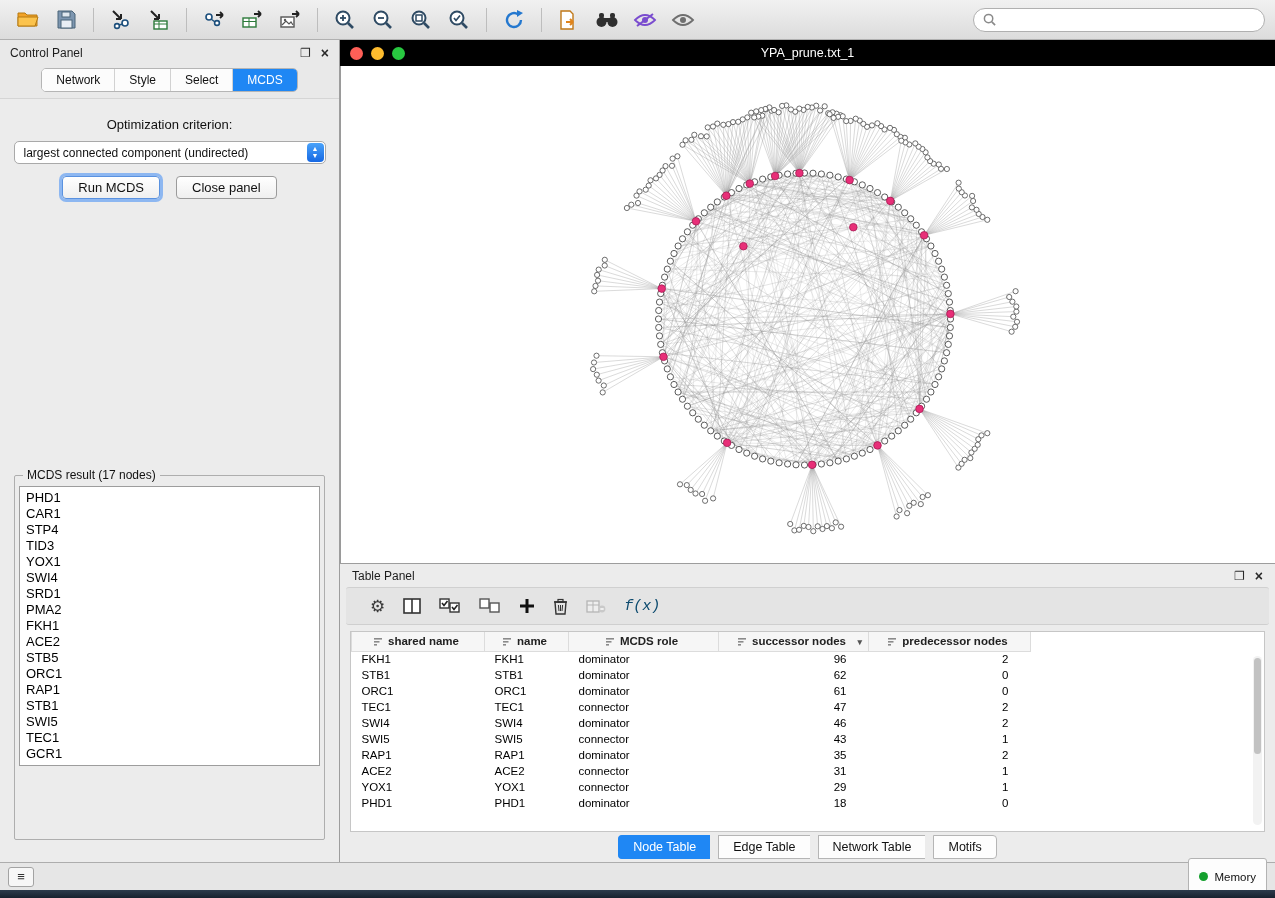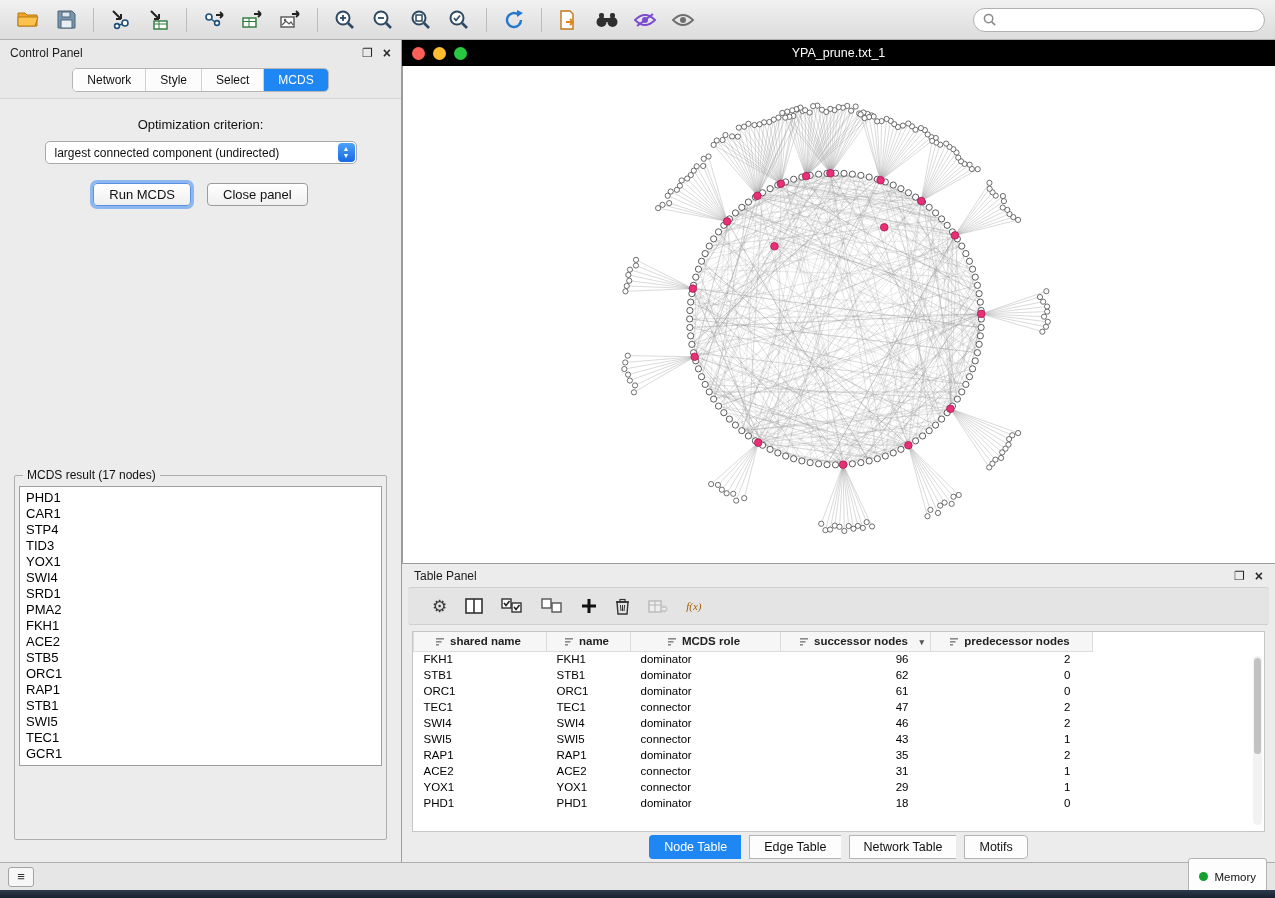--- a/index.html
+++ b/index.html
@@ -12,36 +12,36 @@
 .tsep{width:1px;height:24px;background:#bdbdbd;margin:0 7px}
 .search-wrap{margin-left:auto}
 .search-box{width:292px;height:24px;border:1px solid #b0b0b0;border-radius:12px;background:#fff;display:flex;align-items:center;padding:0 9px;gap:6px}
 .search-box input{border:none;outline:none;flex:1;font-size:12px;background:transparent}
 .gear-glyph{font-size:17px;color:#3a3a3a;line-height:1}
 
 
 .main{flex:1;display:flex;min-height:0}
 
 
-.control-panel{width:402px;flex:0 0 auto;background:#e9e9e9;display:flex;flex-direction:column;border-right:1px solid #9d9d9d}
+.control-panel{width:340px;flex:0 0 auto;background:#e9e9e9;display:flex;flex-direction:column;border-right:1px solid #9d9d9d}
 .cp-header{height:25px;display:flex;align-items:center;padding:0 10px;font-size:12px;color:#1c1c1c}
 .win-btns{margin-left:auto;display:flex;gap:10px;align-items:center}
 .win-btn{font-size:12px;color:#2a2a2a;line-height:1;cursor:default}
 .win-btn.x{font-weight:bold;font-size:14px}
 .cp-tabs{display:flex;justify-content:center;padding:3px 0 6px}
 .seg{display:flex;border:1px solid #b5b5b5;border-radius:5px;overflow:hidden;background:#fcfcfc}
 .seg-tab{padding:4px 14px;font-size:12px;color:#111;border-right:1px solid #d2d2d2;background:#fcfcfc}
 .seg-tab:last-child{border-right:none}
 .seg-tab.active{background:#1f87f4;color:#fff}
 .cp-body{flex:1;display:flex;flex-direction:column;background:#ececec;border-top:1px solid #d5d5d5;min-height:0}
 .opt-label{text-align:center;font-size:13px;color:#111;margin-top:18px}
 .dropdown{margin:9px auto 0;width:312px;height:23px;background:#fff;border:1px solid #a9a9a9;border-radius:5px;display:flex;align-items:center;font-size:12px;color:#111;padding-left:9px;position:relative}
 .dd-stepper{position:absolute;right:1px;top:1px;bottom:1px;width:17px;border-radius:4px;background:linear-gradient(#4aa3fa,#1668e3);display:flex;flex-direction:column;align-items:center;justify-content:center;gap:1px}
 .dd-stepper span{color:#fff;font-size:7px;line-height:6px}
-.btn-row{display:flex;justify-content:center;gap:16px;margin-top:19px}
+.btn-row{display:flex;justify-content:center;gap:16px;margin-top:12px}
 .btn{font-size:13px;color:#111;background:linear-gradient(#ffffff,#efefef);border:1px solid #9b9b9b;border-radius:4px;padding:3px 15px}
 .btn.focus{box-shadow:0 0 0 3px rgba(64,140,245,.55);border-color:#5a92e0}
 .cp-spacer{flex:1}
 .mcds-group{margin:0 14px 22px;border:1px solid #aeaeae;border-radius:2px;padding:4px;height:372px;display:flex;flex-direction:column}
 .mcds-group legend{font-size:12px;color:#111;padding:0 4px;margin-left:4px}
 .mcds-list{flex:1;background:#fff;border:1px solid #9d9d9d;overflow:auto;padding:3px 6px;font-size:13px;line-height:16px;color:#000}
 
 
 .right{flex:1;display:flex;flex-direction:column;min-width:0}
 .network-view{height:523px;flex:0 0 auto;display:flex;flex-direction:column}
@@ -50,21 +50,21 @@
 .tl{width:13px;height:13px;border-radius:50%}
 .tl.red{background:#ff5f57}.tl.yellow{background:#febc2e}.tl.green{background:#28c840}
 .net-title{position:absolute;left:0;right:0;text-align:center;color:#fff;font-size:12.5px}
 #network-svg{display:block;width:100%;height:497px;background:#fff;border-left:1px solid #9a9a9a}
 
 
 .table-panel{flex:1;background:#ececec;display:flex;flex-direction:column;border-top:1px solid #9d9d9d;min-height:0}
 .tp-header{height:23px;display:flex;align-items:center;padding:0 12px;font-size:12px;color:#1c1c1c}
 .tp-toolbar{height:38px;display:flex;align-items:center;gap:18px;padding:0 24px;background:#e4e4e4;border-top:1px solid #d0d0d0;border-bottom:1px solid #cfcfcf;margin:0 6px;border-radius:3px}
 .tp-ic{display:flex;align-items:center;justify-content:center;height:24px}
-.fx{font-family:Liberation Serif, serif;font-style:italic;font-size:11px;color:#a16207}
+.fx{font-family:Liberation Mono, monospace;font-style:italic;font-size:15px;color:#0c4a6e}
 .tp-table-box{margin:6px 10px 0;background:#fff;border:1px solid #c6c6c6;flex:1;position:relative;overflow:hidden}
 table.node-table{border-collapse:collapse;table-layout:fixed}
 .node-table th{height:19px;background:#f6f6f6;border:1px solid #dcdcdc;border-top:none;font-weight:bold;font-size:11.5px;color:#222;position:relative;white-space:nowrap}
 .node-table th .lbl{margin:0 3px}
 .node-table td{height:16px;font-size:11.5px;color:#000;padding-left:10px;white-space:nowrap}
 .node-table td.num{text-align:right;padding-right:22px}
 .sort-ic{display:inline-block;vertical-align:-1px;margin-right:2px}
 .col-chev{position:absolute;right:6px;top:5px;font-size:9px;color:#555}
 .vscroll{position:absolute;right:2px;top:24px;bottom:6px;width:9px;background:#f2f2f2;border-radius:5px}
 .vscroll .thumb{position:absolute;top:2px;width:7px;left:1px;height:96px;background:#c2c2c2;border-radius:4px}

